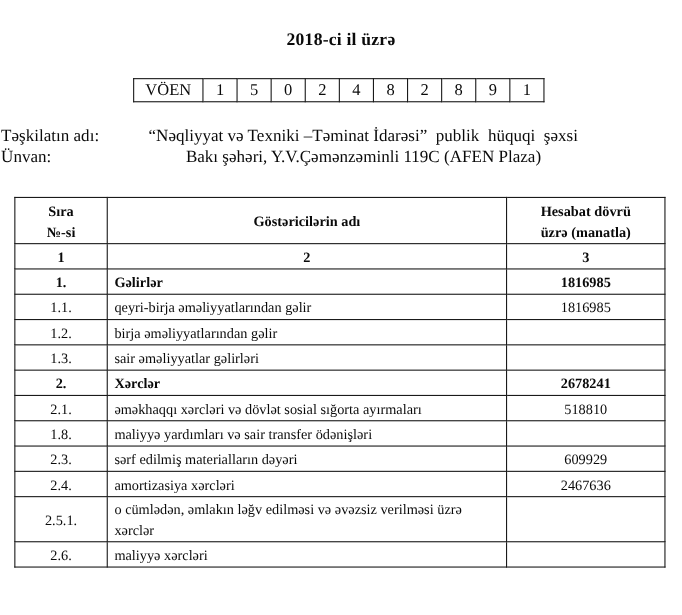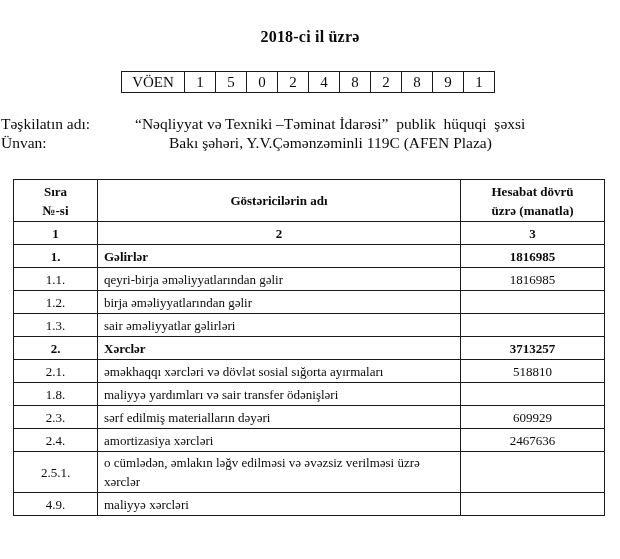--- a/index.html
+++ b/index.html
@@ -146,21 +146,21 @@
       <td class="cell-val"></td>
     </tr>
     <tr>
       <td class="cell-no">1.3.</td>
       <td class="cell-name">sair əməliyyatlar gəlirləri</td>
       <td class="cell-val"></td>
     </tr>
     <tr class="bold-row">
       <td class="cell-no">2.</td>
       <td class="cell-name">Xərclər</td>
-      <td class="cell-val">3713257</td>
+      <td class="cell-val">2678241</td>
     </tr>
     <tr>
       <td class="cell-no">2.1.</td>
       <td class="cell-name">əməkhaqqı xərcləri və dövlət sosial sığorta ayırmaları</td>
       <td class="cell-val">518810</td>
     </tr>
     <tr>
       <td class="cell-no">1.8.</td>
       <td class="cell-name">maliyyə yardımları və sair transfer ödənişləri</td>
       <td class="cell-val"></td>
@@ -174,20 +174,20 @@
       <td class="cell-no">2.4.</td>
       <td class="cell-name">amortizasiya xərcləri</td>
       <td class="cell-val">2467636</td>
     </tr>
     <tr>
       <td class="cell-no">2.5.1.</td>
       <td class="cell-name">o cümlədən, əmlakın ləğv edilməsi və əvəzsiz verilməsi üzrə xərclər</td>
       <td class="cell-val"></td>
     </tr>
     <tr>
-      <td class="cell-no">4.9.</td>
+      <td class="cell-no">2.6.</td>
       <td class="cell-name">maliyyə xərcləri</td>
       <td class="cell-val"></td>
     </tr>
   </tbody>
     </table>
 
 </div>
 
 </body></html>

